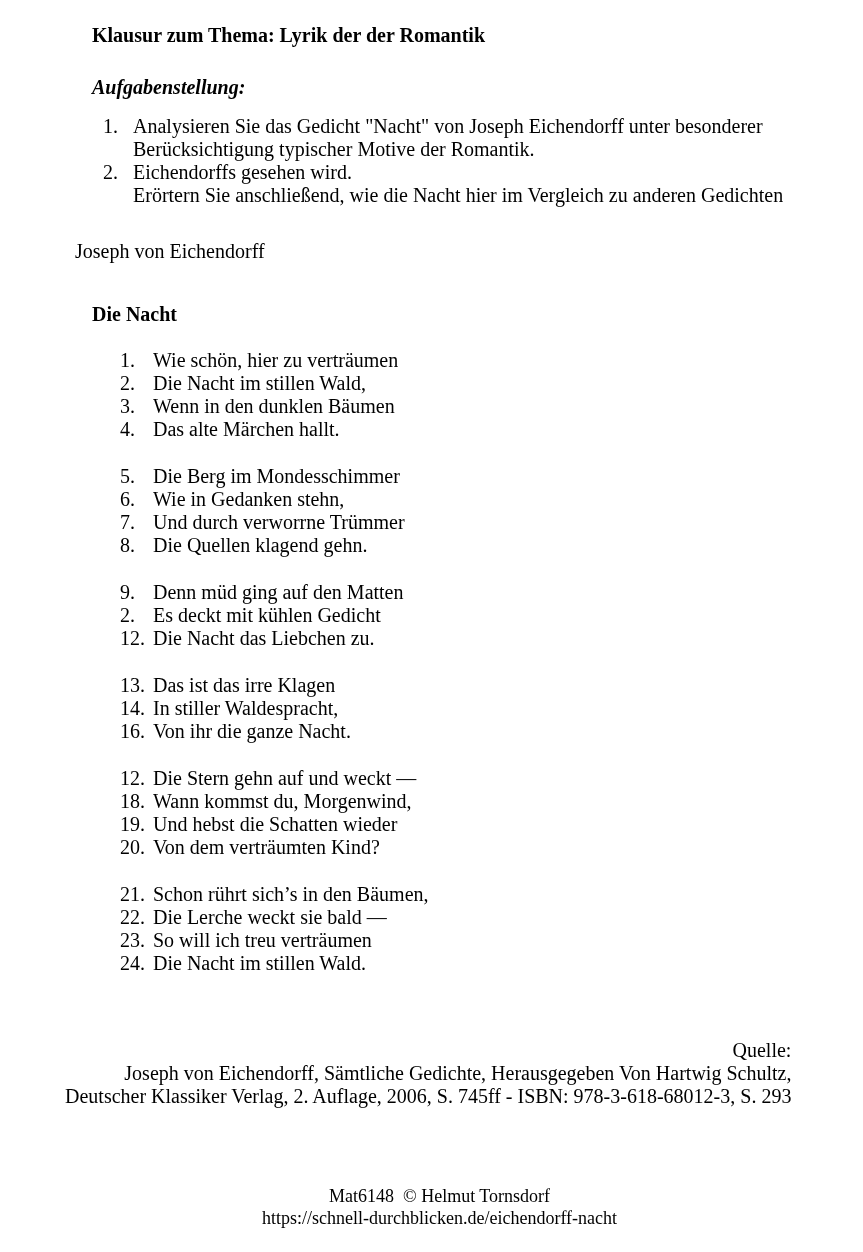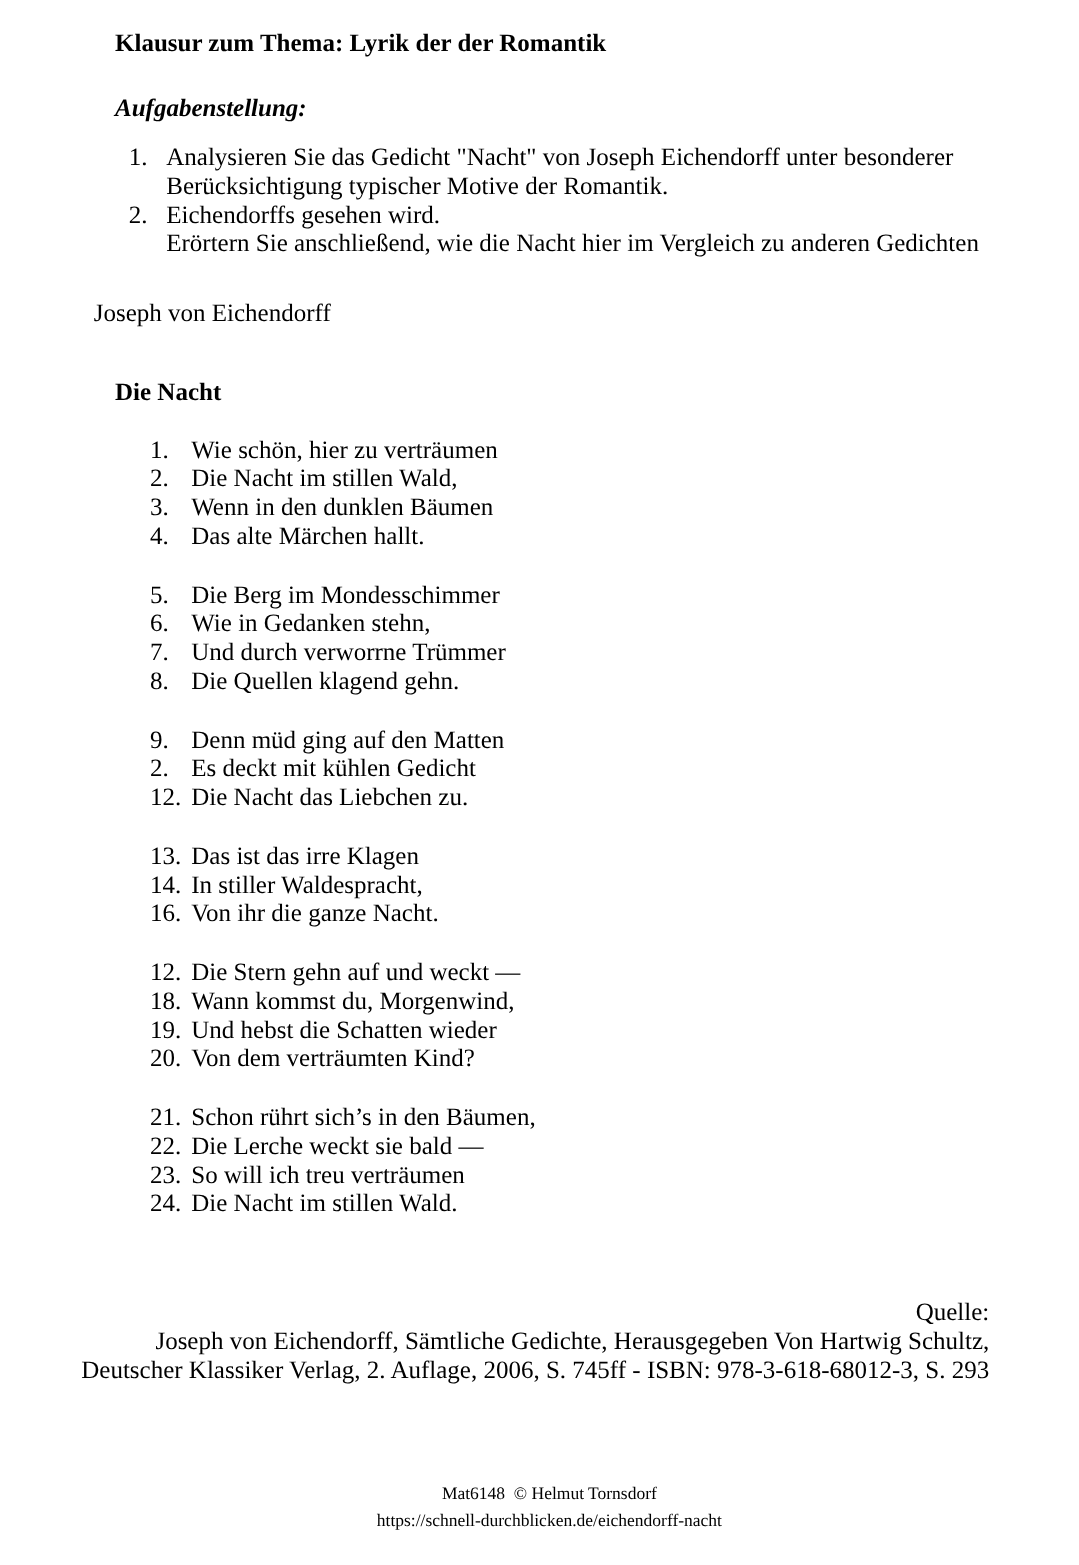--- a/index.html
+++ b/index.html
@@ -27,21 +27,21 @@
   .poem-title     { top: 303px; left: 92px; font-weight: bold; }
   .poem           { top: 349px; left: 120px; }
   .source         { top: 1039px; left: 65px; text-align: right; }
   .footer {
     top: 1185px;
     left: 0;
     width: 863px;
     box-sizing: border-box;
     padding-left: 16px;
     text-align: center;
-    font-size: 14px;
+    font-size: 18px;
     line-height: 22px;
   }
 
   .row { display: flex; }
   .num { flex: none; }
   .task-num { width: 30px; }
   .poem-num { width: 33px; }
   .stanza { margin-bottom: 24px; }
   .stanza:last-child { margin-bottom: 0; }
   .pre { white-space: pre; }

